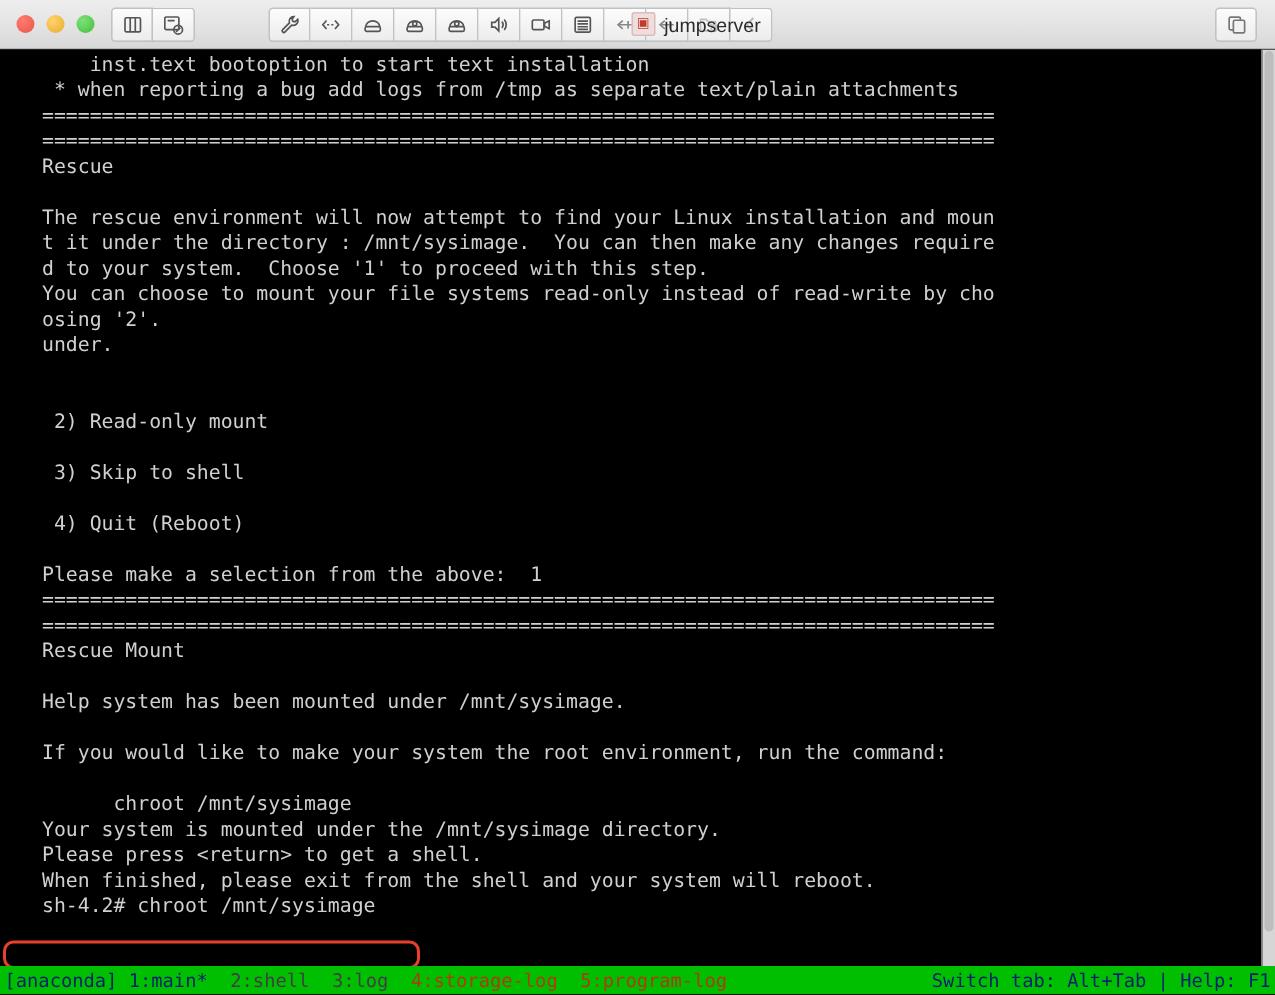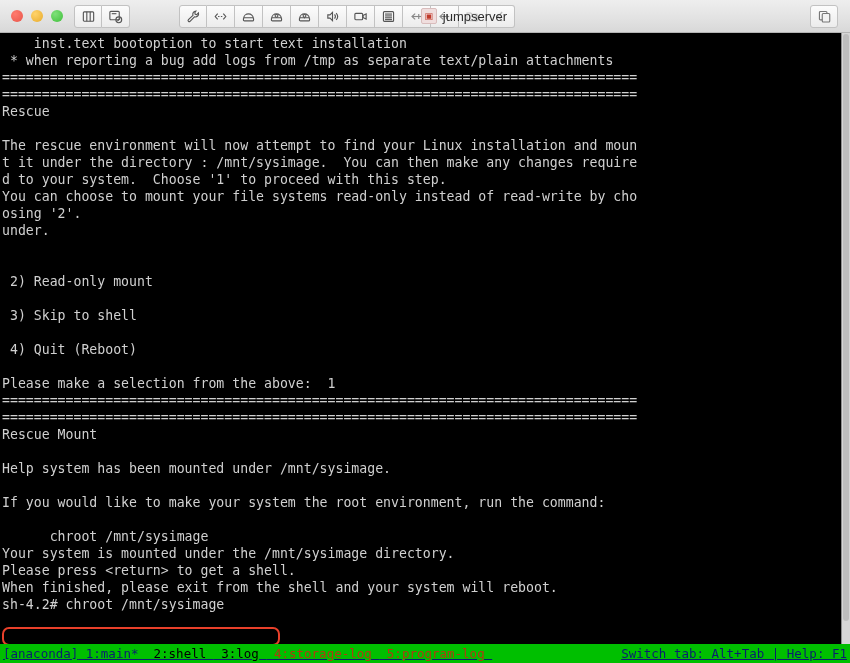--- a/index.html
+++ b/index.html
@@ -143,20 +143,21 @@
   }
   .term-line {
     font-family: "DejaVu Sans Mono", monospace;
     font-size: 13.2px;
     line-height: 17px;
     height: 17px;
     color: #d0d0d0;
     white-space: pre;
     letter-spacing: 0px;
     overflow: hidden;
+    margin-left: 26px;
   }
 
   
   #terminal-scrollbar {
     position: absolute;
     top: 0;
     right: 0;
     width: 9px;
     bottom: 19px;
     background: #d6d6d6;
@@ -195,25 +196,24 @@
     height: 19px;
     background: #00bf00;
     display: flex;
     align-items: flex-start;
     font-family: "DejaVu Sans Mono", monospace;
     font-size: 12.5px;
     line-height: 19px;
     color: #0a1f6e;
     white-space: pre;
     overflow: hidden;
-    text-decoration: underline;
   }
   #status-left  { padding-left: 3px; display: flex; align-items: center; white-space: pre; }
   #status-right { margin-left: auto; padding-right: 3px; white-space: pre; }
-  .tab-inactive { color: #000000; }
+  .tab-inactive { color: #404040; }
   .tab-active   { color: #0a1f6e; }
   .tab-alert    { color: #b03a10; }
 </style>
 </head>
 <body>
 
 <div id="app-window">
 
   <div id="titlebar">
 

